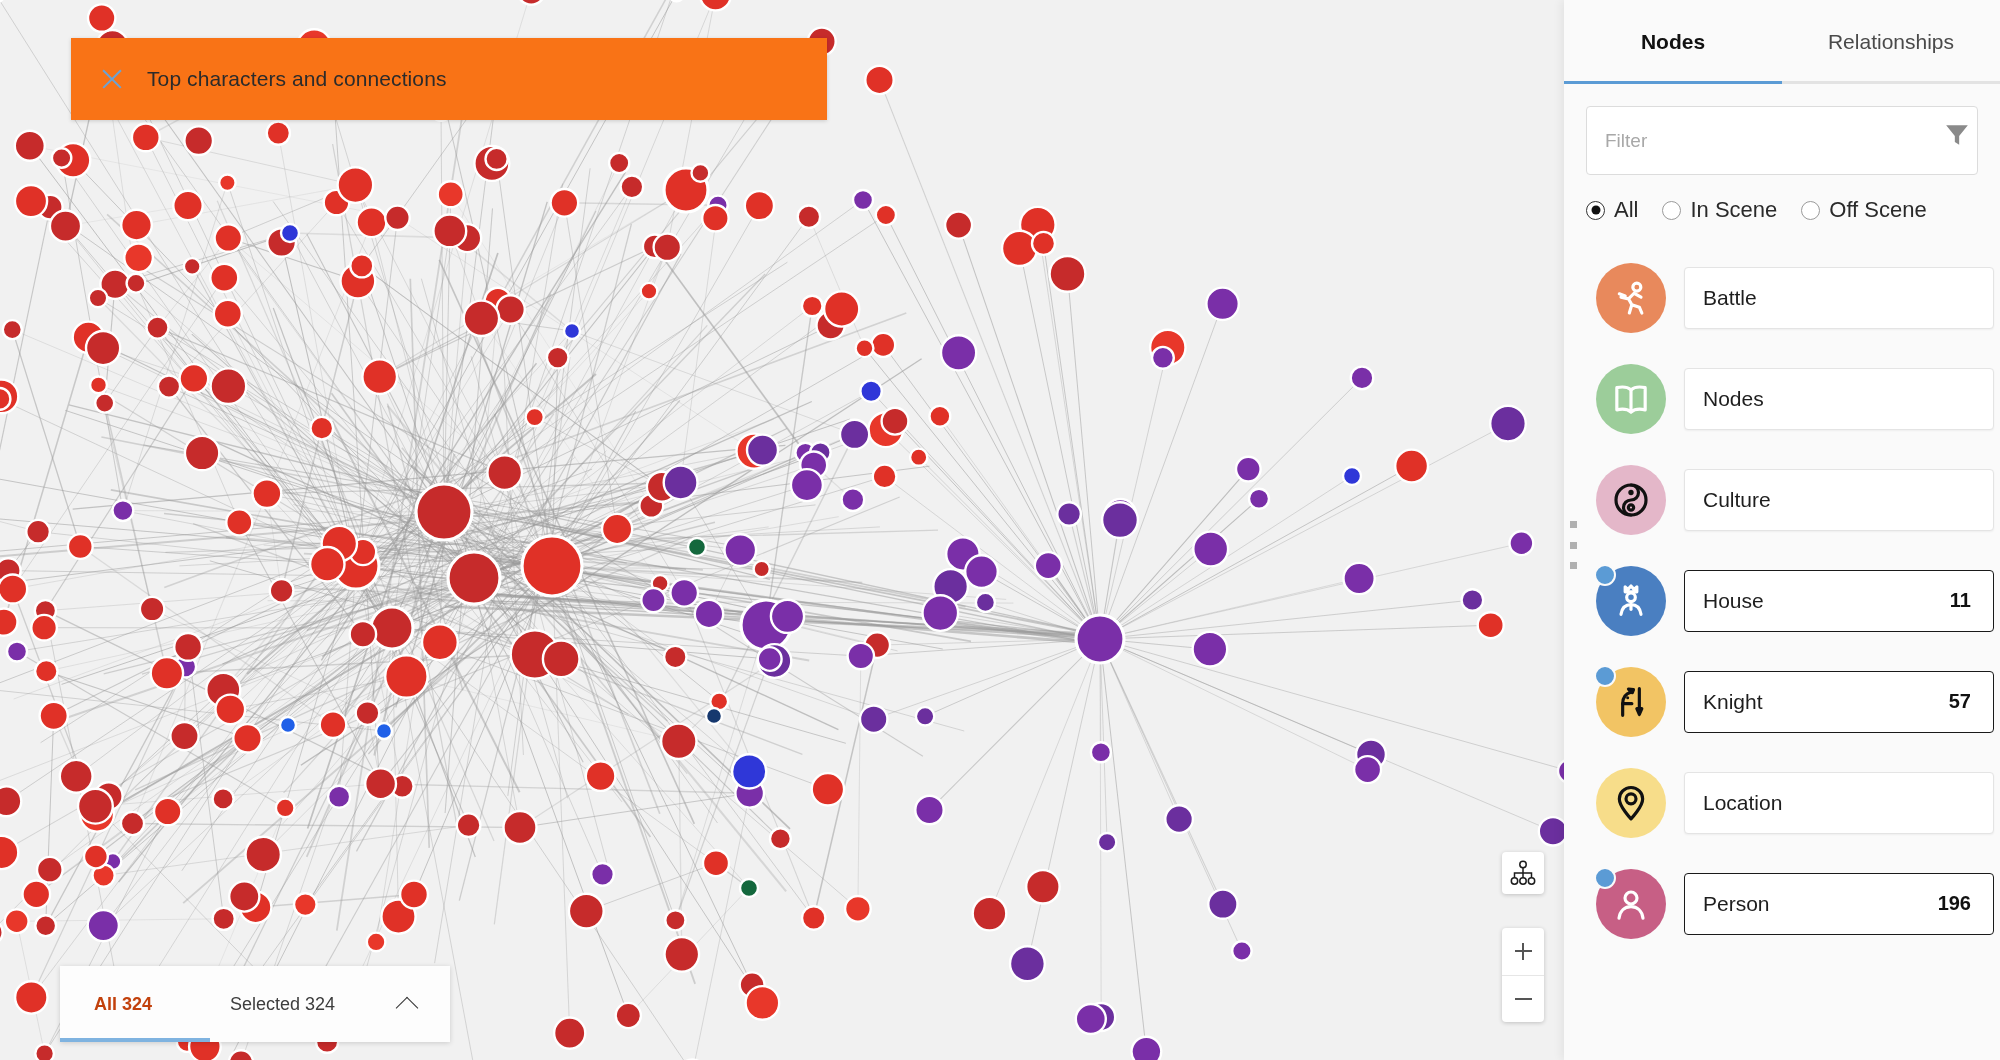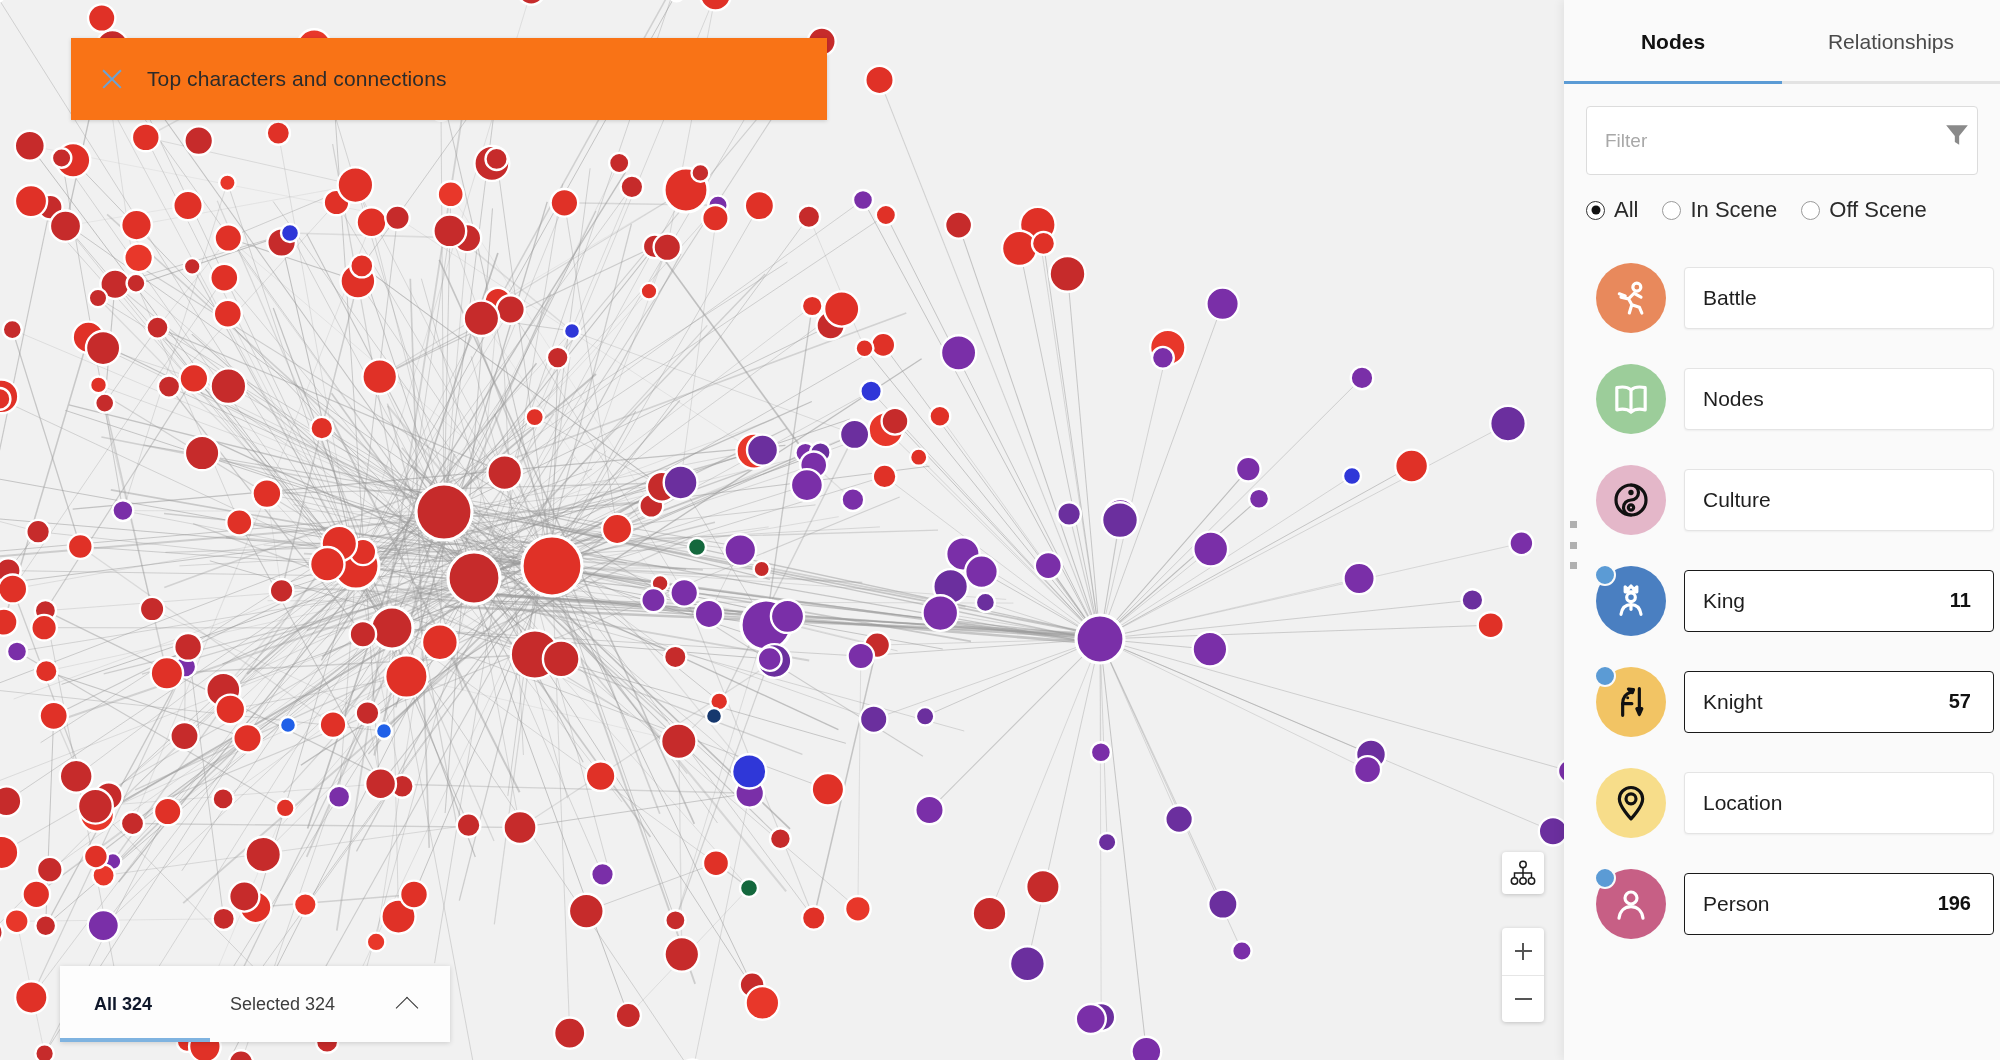--- a/index.html
+++ b/index.html
@@ -47,21 +47,21 @@
   
   #statusbar {
     position: absolute; left: 60px; bottom: 18px;
     width: 390px; height: 76px;
     background: #fdfdfd;
     box-shadow: 0 1px 5px rgba(0,0,0,.16);
     z-index: 40;
     display: flex; align-items: center;
   }
   #statusbar .sb-all {
-    font-size: 18px; font-weight: bold; color: #0f172a;
+    font-size: 18px; font-weight: bold; color: #c2410c;
     margin-left: 34px;
   }
   #statusbar .sb-sel {
     font-size: 18px; color: #3d3d3d;
     margin-left: 78px;
     text-align: right;
   }
   #statusbar .sb-chev {
     margin-left: auto; margin-right: 28px;
     width: 26px; height: 26px; position: relative; cursor: pointer;
@@ -1104,21 +1104,21 @@
               <svg width="40" height="40" viewBox="0 0 24 24">
                 <path d="M8.5 6.5 L8.5 3.5 L10.2 5 L12 3 L13.8 5 L15.5 3.5 L15.5 6.5 Z" fill="none" stroke="#ffffff" stroke-width="1.9" stroke-linecap="round" stroke-linejoin="round"></path>
                 <circle cx="12" cy="9.8" r="2.6" fill="none" stroke="#ffffff" stroke-width="1.9" stroke-linecap="round" stroke-linejoin="round"></circle>
                 <path d="M6 20 C6.6 16 9 14.2 12 14.2 C15 14.2 17.4 16 18 20" fill="none" stroke="#ffffff" stroke-width="1.9" stroke-linecap="round" stroke-linejoin="round"></path>
                 <path d="M12 14.2 L12 17" fill="none" stroke="#ffffff" stroke-width="1.9" stroke-linecap="round" stroke-linejoin="round"></path>
               </svg>
             </div>
             <div class="sel-dot"></div>
           </div>
           <div class="node-pill selected">
-            <span class="node-name">King</span>
+            <span class="node-name">House</span>
             <span class="node-count">11</span>
           </div>
         </div>
         <div class="node-row">
           <div class="badge-wrap">
             <div class="type-badge" style="background: rgb(242, 196, 100);">
               <svg width="40" height="40" viewBox="0 0 24 24">
                 <path d="M7 20 L7 13 C7 9.5 9 7 12 6.2 L10.5 4.2 L13.5 4.6 L12.8 6.4" fill="none" stroke="#111111" stroke-width="1.9" stroke-linecap="round" stroke-linejoin="round"></path>
                 <path d="M7 13 L12.5 13" fill="none" stroke="#111111" stroke-width="1.9" stroke-linecap="round" stroke-linejoin="round"></path>
                 <circle cx="10" cy="9.5" r="0.9" fill="#111111"></circle>

